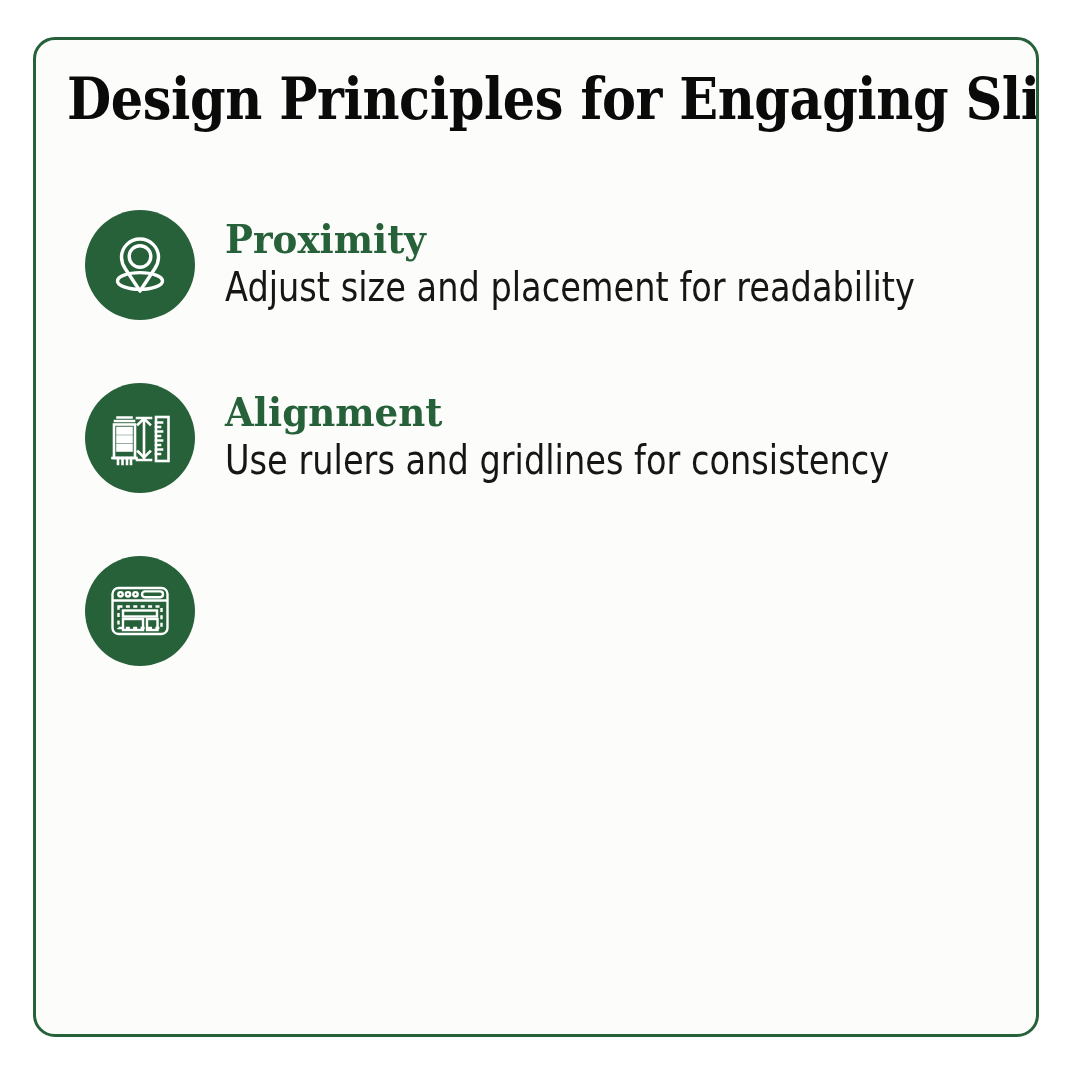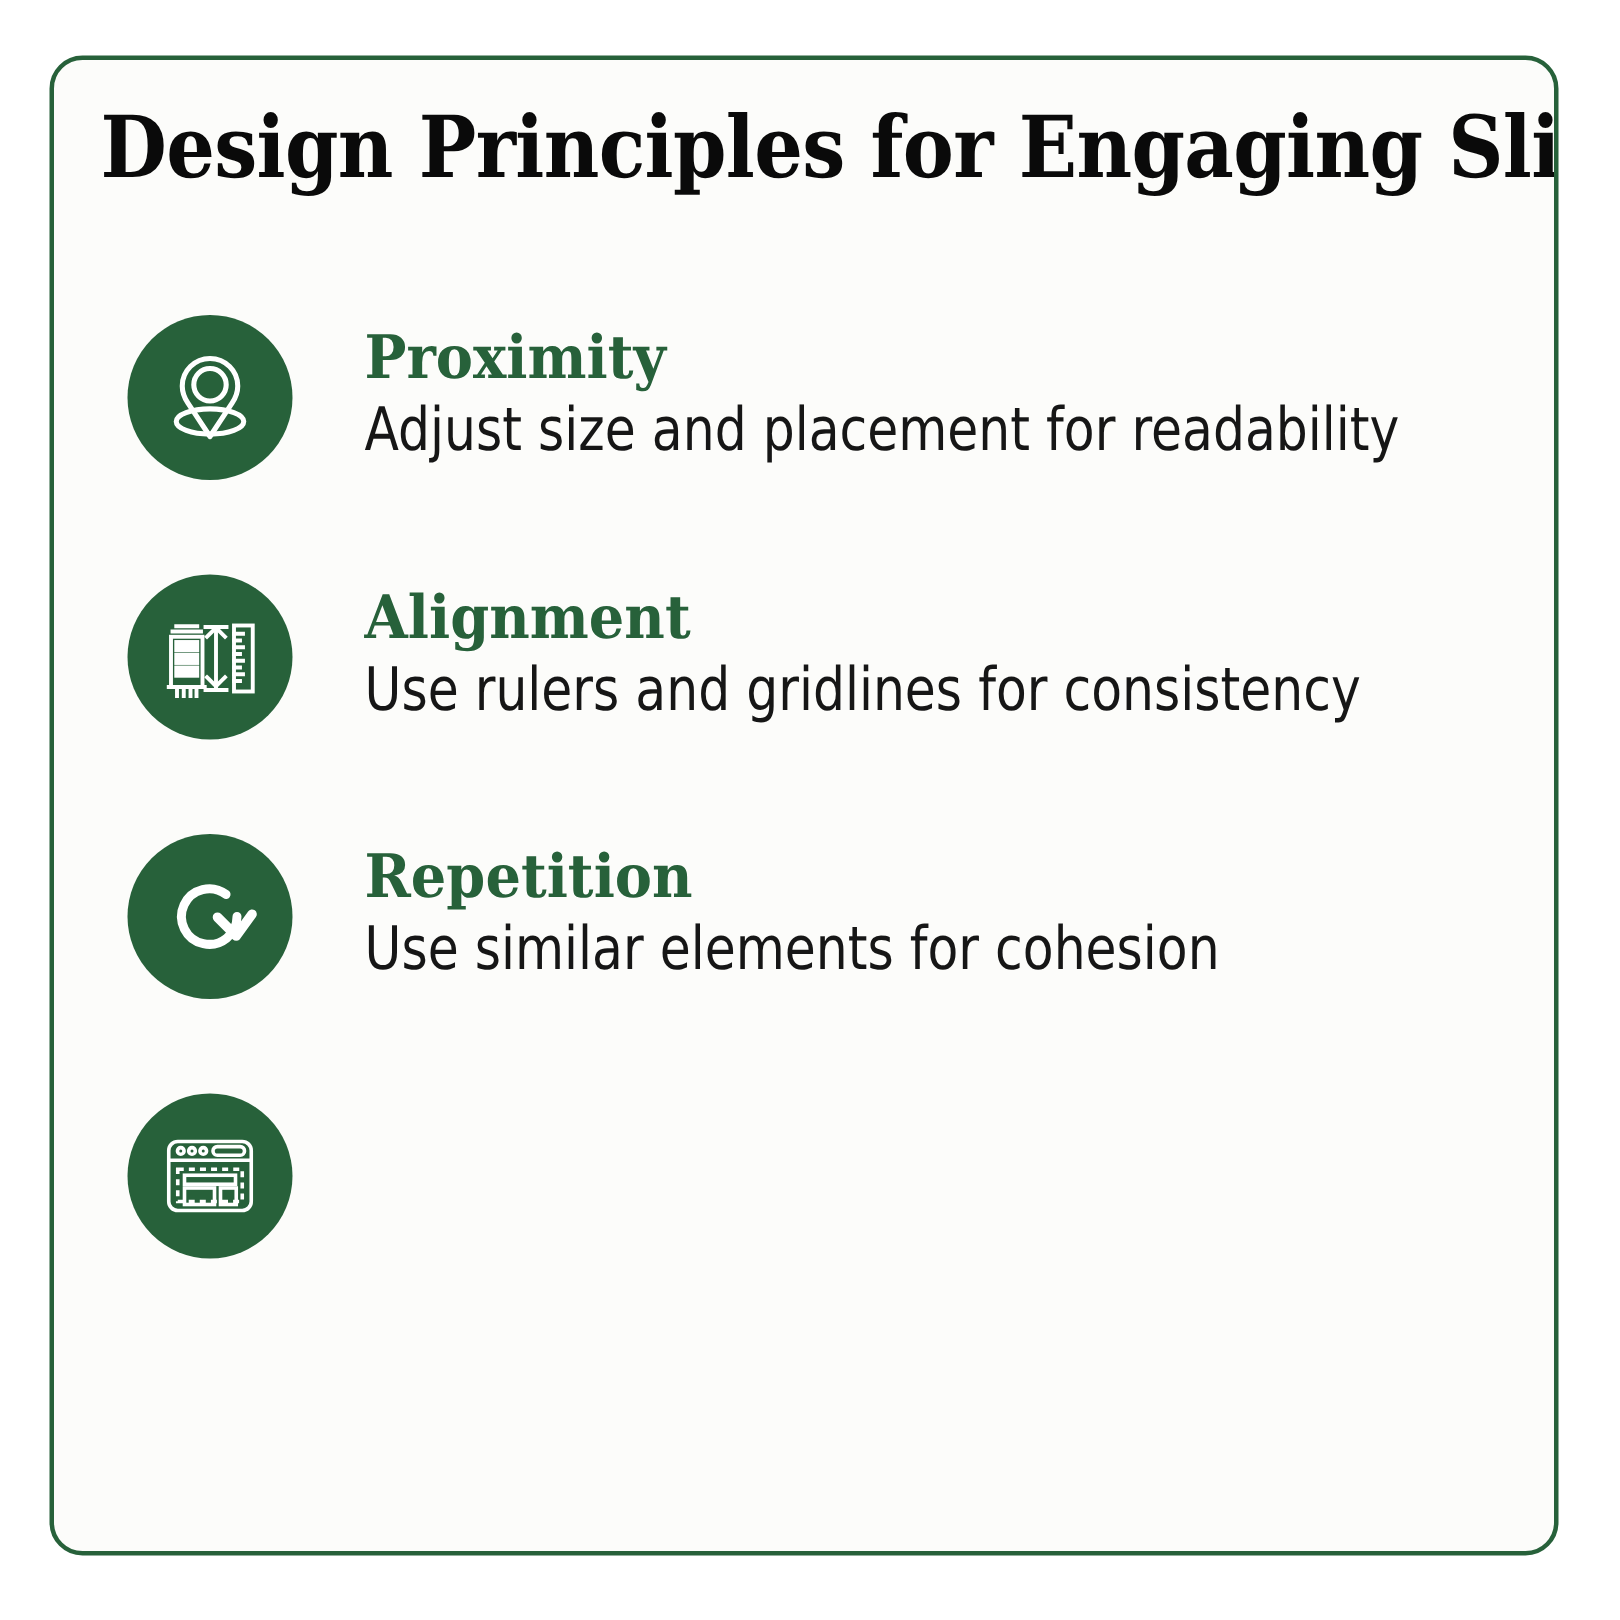--- a/index.html
+++ b/index.html
@@ -68,21 +68,21 @@
   }
 
   .principle-icon-badge svg {
     display: block;
     width: 72px;
     height: 72px;
   }
 
   .principle-text {
     flex: 1 1 auto;
-    margin-left: 48px;
+    margin-left: 30px;
     padding-bottom: 2px;
   }
 
   .principle-heading {
     font-family: "DejaVu Serif", "Liberation Serif", serif;
     font-weight: bold;
     font-size: 40px;
     line-height: 46px;
     color: #27613a;
     transform: scaleX(0.93);
@@ -144,32 +144,20 @@
           <rect x="52" y="15" width="12.5" height="44"></rect>
           <path d="M52 20.5h6M52 25h4M52 29.5h6M52 34h4M52 38.5h6M52 43h4M52 47.5h6M52 52h4"></path>
         </svg>
       </div>
       <div class="principle-text">
         <div class="principle-heading">Alignment</div>
         <div class="principle-desc">Use rulers and gridlines for consistency</div>
       </div>
     </div>
 
-    <div class="principle-row">
-      <div class="principle-icon-badge">
-        <svg viewBox="0 0 72 72" fill="none" stroke="#ffffff" stroke-width="6" stroke-linecap="round" stroke-linejoin="round">
-          <path d="M54 36a18.5 18.5 0 1 1-7.3-14.7"></path>
-          <path d="M41 36.5L53.5 49 64 34.5" stroke-width="6.4"></path>
-        </svg>
-      </div>
-      <div class="principle-text">
-        <div class="principle-heading">Repetition</div>
-        <div class="principle-desc">Use similar elements for cohesion</div>
-      </div>
-    </div>
 
 
     <div class="principle-row">
       <div class="principle-icon-badge">
         <svg viewBox="0 0 72 72" fill="none" stroke="#ffffff" stroke-width="2.4">
           <rect x="8.5" y="13" width="55" height="46" rx="6"></rect>
           <path d="M8.5 25.5h55"></path>
           <circle cx="16.5" cy="19.3" r="2.2"></circle>
           <circle cx="24" cy="19.3" r="2.2"></circle>
           <circle cx="31.5" cy="19.3" r="2.2"></circle>

